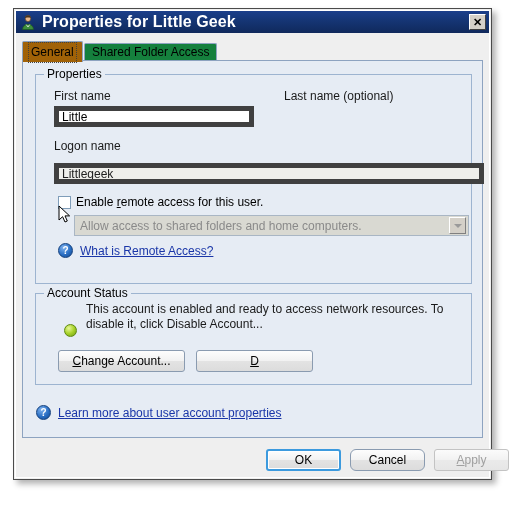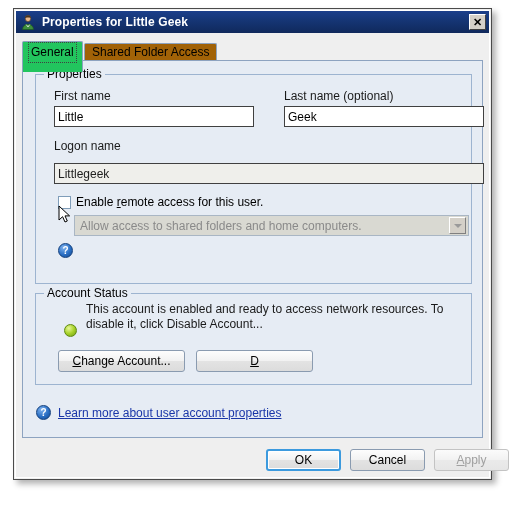--- a/index.html
+++ b/index.html
@@ -44,21 +44,21 @@
     align-items: center;
   }
   #title-icon {
     width: 16px; height: 16px;
     margin-left: 4px;
     position: relative;
     flex: none;
   }
   #title-text {
     color: #ffffff;
-    font-size: 12px;
+    font-size: 16px;
     font-weight: bold;
     margin-left: 6px;
     letter-spacing: .1px;
     white-space: nowrap;
   }
   #close-btn {
     position: absolute;
     right: 3px; top: 3px;
     width: 17px; height: 16px;
     background: #d4d0c8;
@@ -81,36 +81,36 @@
   #tabstrip {
     position: absolute;
     left: 8px; top: 32px;
     width: 461px;
     height: 20px;
   }
   .tab {
     position: absolute;
     top: 2px;
     height: 18px;
-    background: #a16207;
+    background: #15803d;
     border: 1px solid #8da3c0;
     border-bottom: none;
     box-sizing: border-box;
     font-size: 12px;
     color: #000000;
     padding: 0 7px;
     line-height: 17px;
     border-radius: 2px 2px 0 0;
     cursor: default;
     white-space: nowrap;
   }
   .tab.active {
     top: 0px;
-    height: 31px;
-    background: #22c55e;
+    height: 21px;
+    background: #a16207;
     border-color: #8da3c0;
     z-index: 3;
     line-height: 19px;
   }
   .tab.active .focusrect {
     display: block;
     border: 1px dotted #404040;
     padding: 0 2px;
     margin: 0 -2px;
   }
@@ -152,21 +152,21 @@
   .field-label {
     position: absolute;
     font-size: 12px;
     color: #1a1a1a;
     white-space: nowrap;
     text-align: center;
   }
   .textbox {
     position: absolute;
     background: #ffffff;
-    border: 1px solid #404040;
+    border: 5px solid #404040;
     box-sizing: border-box;
     font-size: 12px;
     color: #000000;
     padding: 2px 3px;
     line-height: 15px;
     font-family: "Liberation Sans", sans-serif;
     outline: none;
   }
   .textbox.disabled {
     background: #efefeb;
@@ -309,21 +309,21 @@
     color: #a0a0a0;
     border-color: #c3c3c3;
     background: linear-gradient(to bottom, #fbfbfb 0%, #f2f2f2 48%, #eaeaea 52%, #e6e6e6 100%);
   }
 
   #btn-change-pwd { left: 22px; top: 56px; width: 127px; height: 22px; }
   #btn-disable    { left: 160px; top: 56px; width: 117px; height: 22px; }
 
   
   #btn-ok     { left: 252px; top: 440px; width: 75px; height: 22px; }
-  #btn-cancel { left: 336px; top: 440px; width: 75px; height: 22px; }
+  #btn-cancel { left: 336px; top: 440px; width: 75px; height: 22px; border-radius: 6px; }
   #btn-apply  { left: 420px; top: 440px; width: 75px; height: 22px; }
 
   
   #learn-more-row { left: 22px; top: 396px; }
 
   
   #cursor {
     position: absolute;
     left: 44px; top: 196px;
     width: 14px; height: 20px;
@@ -361,39 +361,39 @@
 
   <div id="tabpage">
 
     <div class="groupbox" id="grp-properties">
       <div class="group-title">Properties</div>
 
       <div class="field-label" style="left:18px; top:14px;">First name</div>
       <input class="textbox" style="left: 18px; top: 31px; width: 200px; height: 21px;" id="first-name-input" value="Little">
 
       <div class="field-label" style="left:248px; top:14px;">Last name (optional)</div>
-      <input class="textbox" style="left: 248px; top: 31px; width: 200px; height: 21px;" id="last-name-input" value="Geek">
 
       <div class="field-label" style="left:18px; top:64px;">Logon name</div>
       <input class="textbox disabled" style="left: 18px; top: 88px; width: 430px; height: 21px;" id="logon-name-input" readonly="" value="Littlegeek">
 
       <div id="chk-row">
         <span class="checkbox"></span>
         <span id="chk-label"><span>Enable </span><span class="accel">r</span><span>emote access for this user.</span></span>
       </div>
 
       <div id="combo">
         <span id="combo-text">Allow access to shared folders and home computers.</span>
         <span id="combo-btn">
             <span class="tri-down"></span>
           </span>
       </div>
 
       <div class="helprow" style="left:22px; top:168px;">
         <span class="help-icon">?</span>
+        <span class="helplink"><span>W</span><span class="accel">h</span><span>at is Remote Access?</span></span>
       </div>
     </div>
 
     <div class="groupbox" id="grp-account">
       <div class="group-title">Account Status</div>
 
       <div id="status-icon"></div>
       <div id="status-text">This account is enabled and ready to access network resources. To disable it, click Disable Account...</div>
 
       <div class="btn" id="btn-change-pwd">

